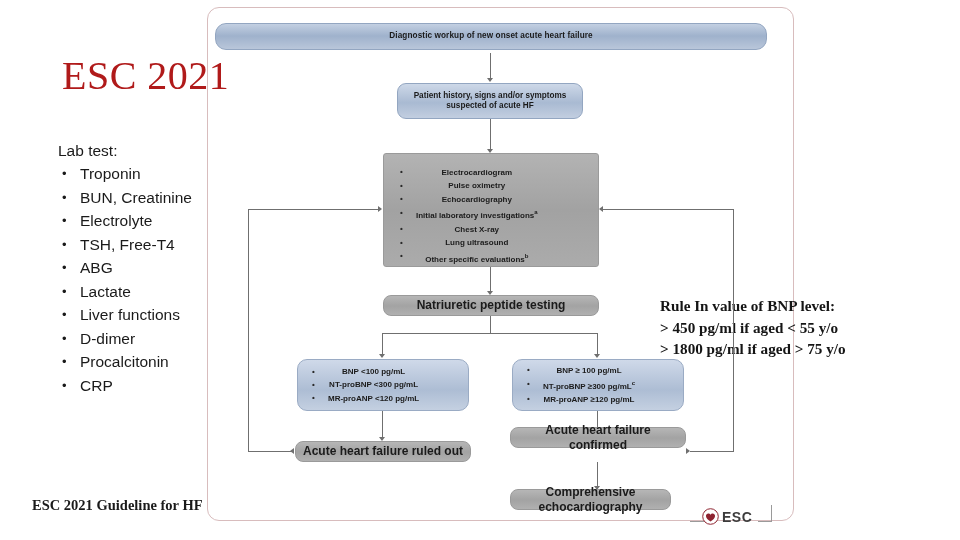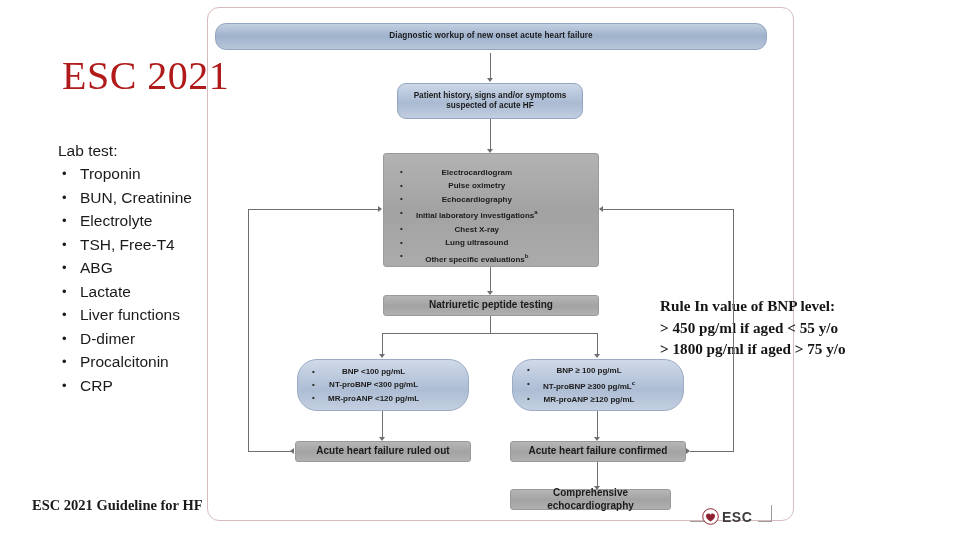--- a/index.html
+++ b/index.html
@@ -82,32 +82,32 @@
     border-radius:11px;border:1px solid #93a6c1;
     font-size:8.2px;font-weight:600;letter-spacing:.1px;
   }
   .blue-box{
     background:linear-gradient(180deg,#cdd8e8 0%,#a9bad2 55%,#c2cee0 100%);
     border-radius:9px;border:1px solid #93a6c1;
     font-size:8.2px;font-weight:600;
   }
   .blue-list{
     background:linear-gradient(180deg,#cfd9e9 0%,#adbdd4 60%,#c4d0e1 100%);
-    border-radius:20px;border:1px solid #9aabc4;
+    border-radius:10px;border:1px solid #9aabc4;
     align-items:center;justify-content:flex-start;
   }
   .gray-box{
     background:linear-gradient(180deg,#b3b3b3 0%,#a2a2a2 50%,#ababab 100%);
     border-radius:3px;border:1px solid #9a9a9a;
     align-items:flex-end;justify-content:flex-start;
   }
   .gray-pill{
     background:linear-gradient(180deg,#b6b6b6 0%,#a3a3a3 52%,#b0b0b0 100%);
-    border-radius:3px;border:1px solid #9a9a9a;
-    font-size:10px;font-weight:600;
+    border-radius:8px;border:1px solid #9a9a9a;
+    font-size:12px;font-weight:600;
   }
 
   ul.inner{list-style:none;margin:0;padding:0 0 0 32px;}
   ul.inner li{
     position:relative;font-size:8px;font-weight:600;line-height:13.6px;
     color:#1b1b1b;white-space:nowrap;padding-left:0;
   }
   ul.inner li:before{
     content:"\2022";position:absolute;left:-16px;top:-0.5px;font-size:8px;color:#2a2a2a;
   }
@@ -239,21 +239,21 @@
 
   <div class="ln vln" style="left:382px;top:411px;height:27px;"></div>
   <div class="arrow-d" style="left:379px;top:437px;"></div>
   <div class="ln vln" style="left:597px;top:411px;height:27px;"></div>
   <div class="arrow-d" style="left:594px;top:437px;"></div>
 
   <div class="node gray-pill" style="left:295px;top:441px;width:176px;height:21px;">
     <span class="txt">Acute heart failure ruled out</span>
   </div>
 
-  <div class="node gray-pill" style="left:510px;top:441px;width:176px;height:21px;">
+  <div class="node gray-pill" style="left:510px;top:427px;width:176px;height:21px;">
     <span class="txt">Acute heart failure confirmed</span>
   </div>
 
   <div class="ln vln" style="left:597px;top:462px;height:25px;"></div>
   <div class="arrow-d" style="left:594px;top:486px;"></div>
 
   <div class="node gray-pill" style="left:510px;top:489px;width:161px;height:21px;">
     <span class="txt">Comprehensive echocardiography</span>
   </div>
 

